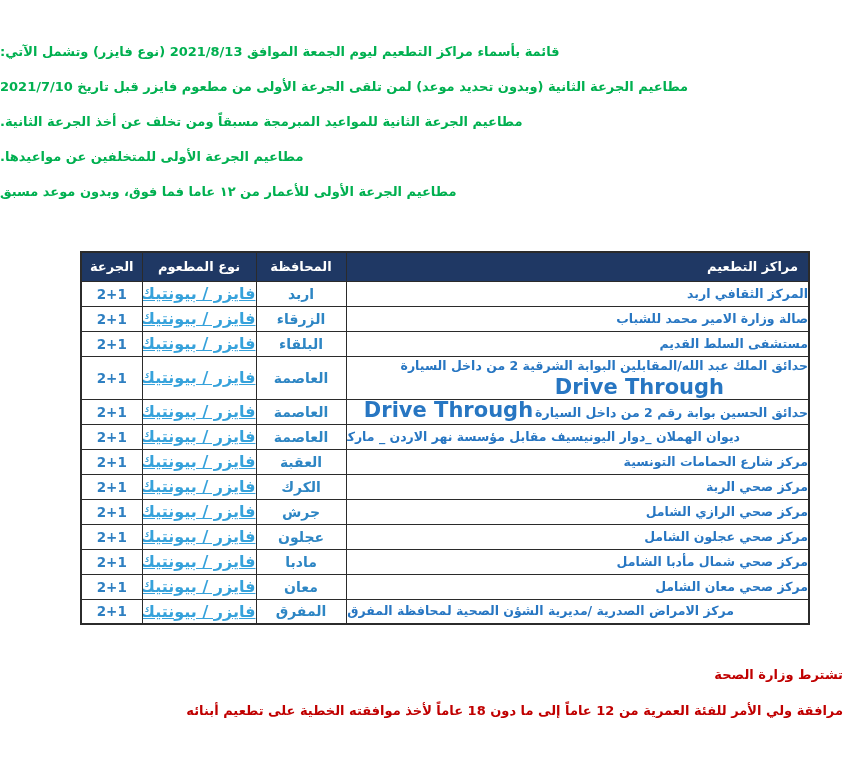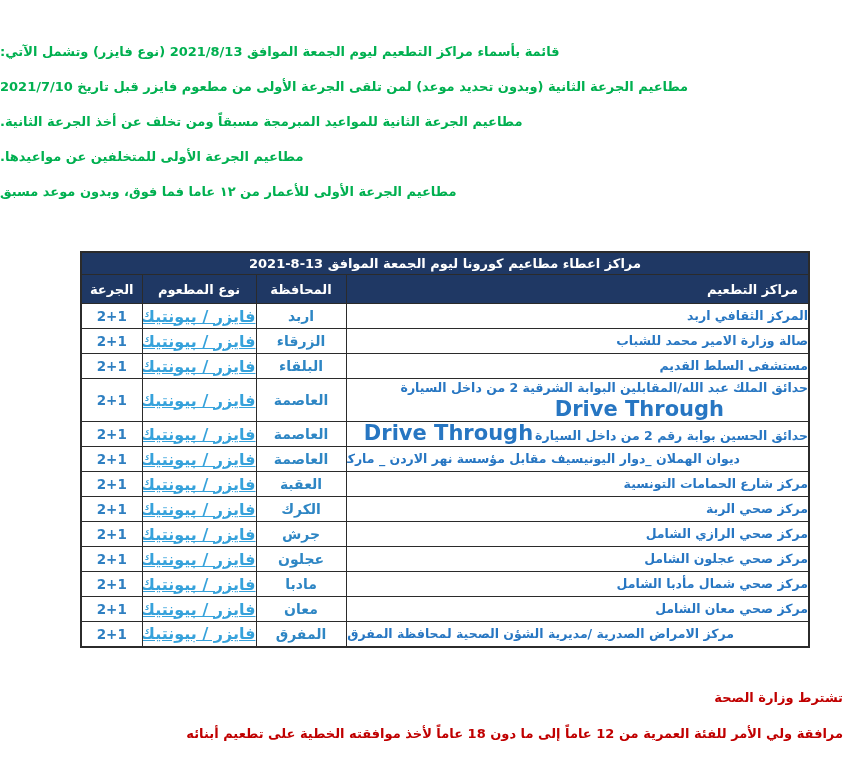--- a/index.html
+++ b/index.html
@@ -100,23 +100,20 @@
 </div>
 
 <table class="vax-table">
   <colgroup>
     <col style="width:463px">
       <col style="width:90px">
       <col style="width:114px">
       <col style="width:61px">
   </colgroup>
   <thead>
-    <tr class="title-row">
-      <th colspan="4">مراكز اعطاء مطاعيم كورونا  ليوم الجمعة الموافق 13-8-2021</th>
-    </tr>
     <tr class="cols-row">
       <th class="centers-col">مراكز التطعيم</th>
       <th>المحافظة</th>
       <th>نوع المطعوم</th>
       <th>الجرعة</th>
     </tr>
   </thead>
   <tbody id="table-body">
   <tr>
     <td class="center-cell"><span class="center-text">المركز الثقافي اربد</span></td>

